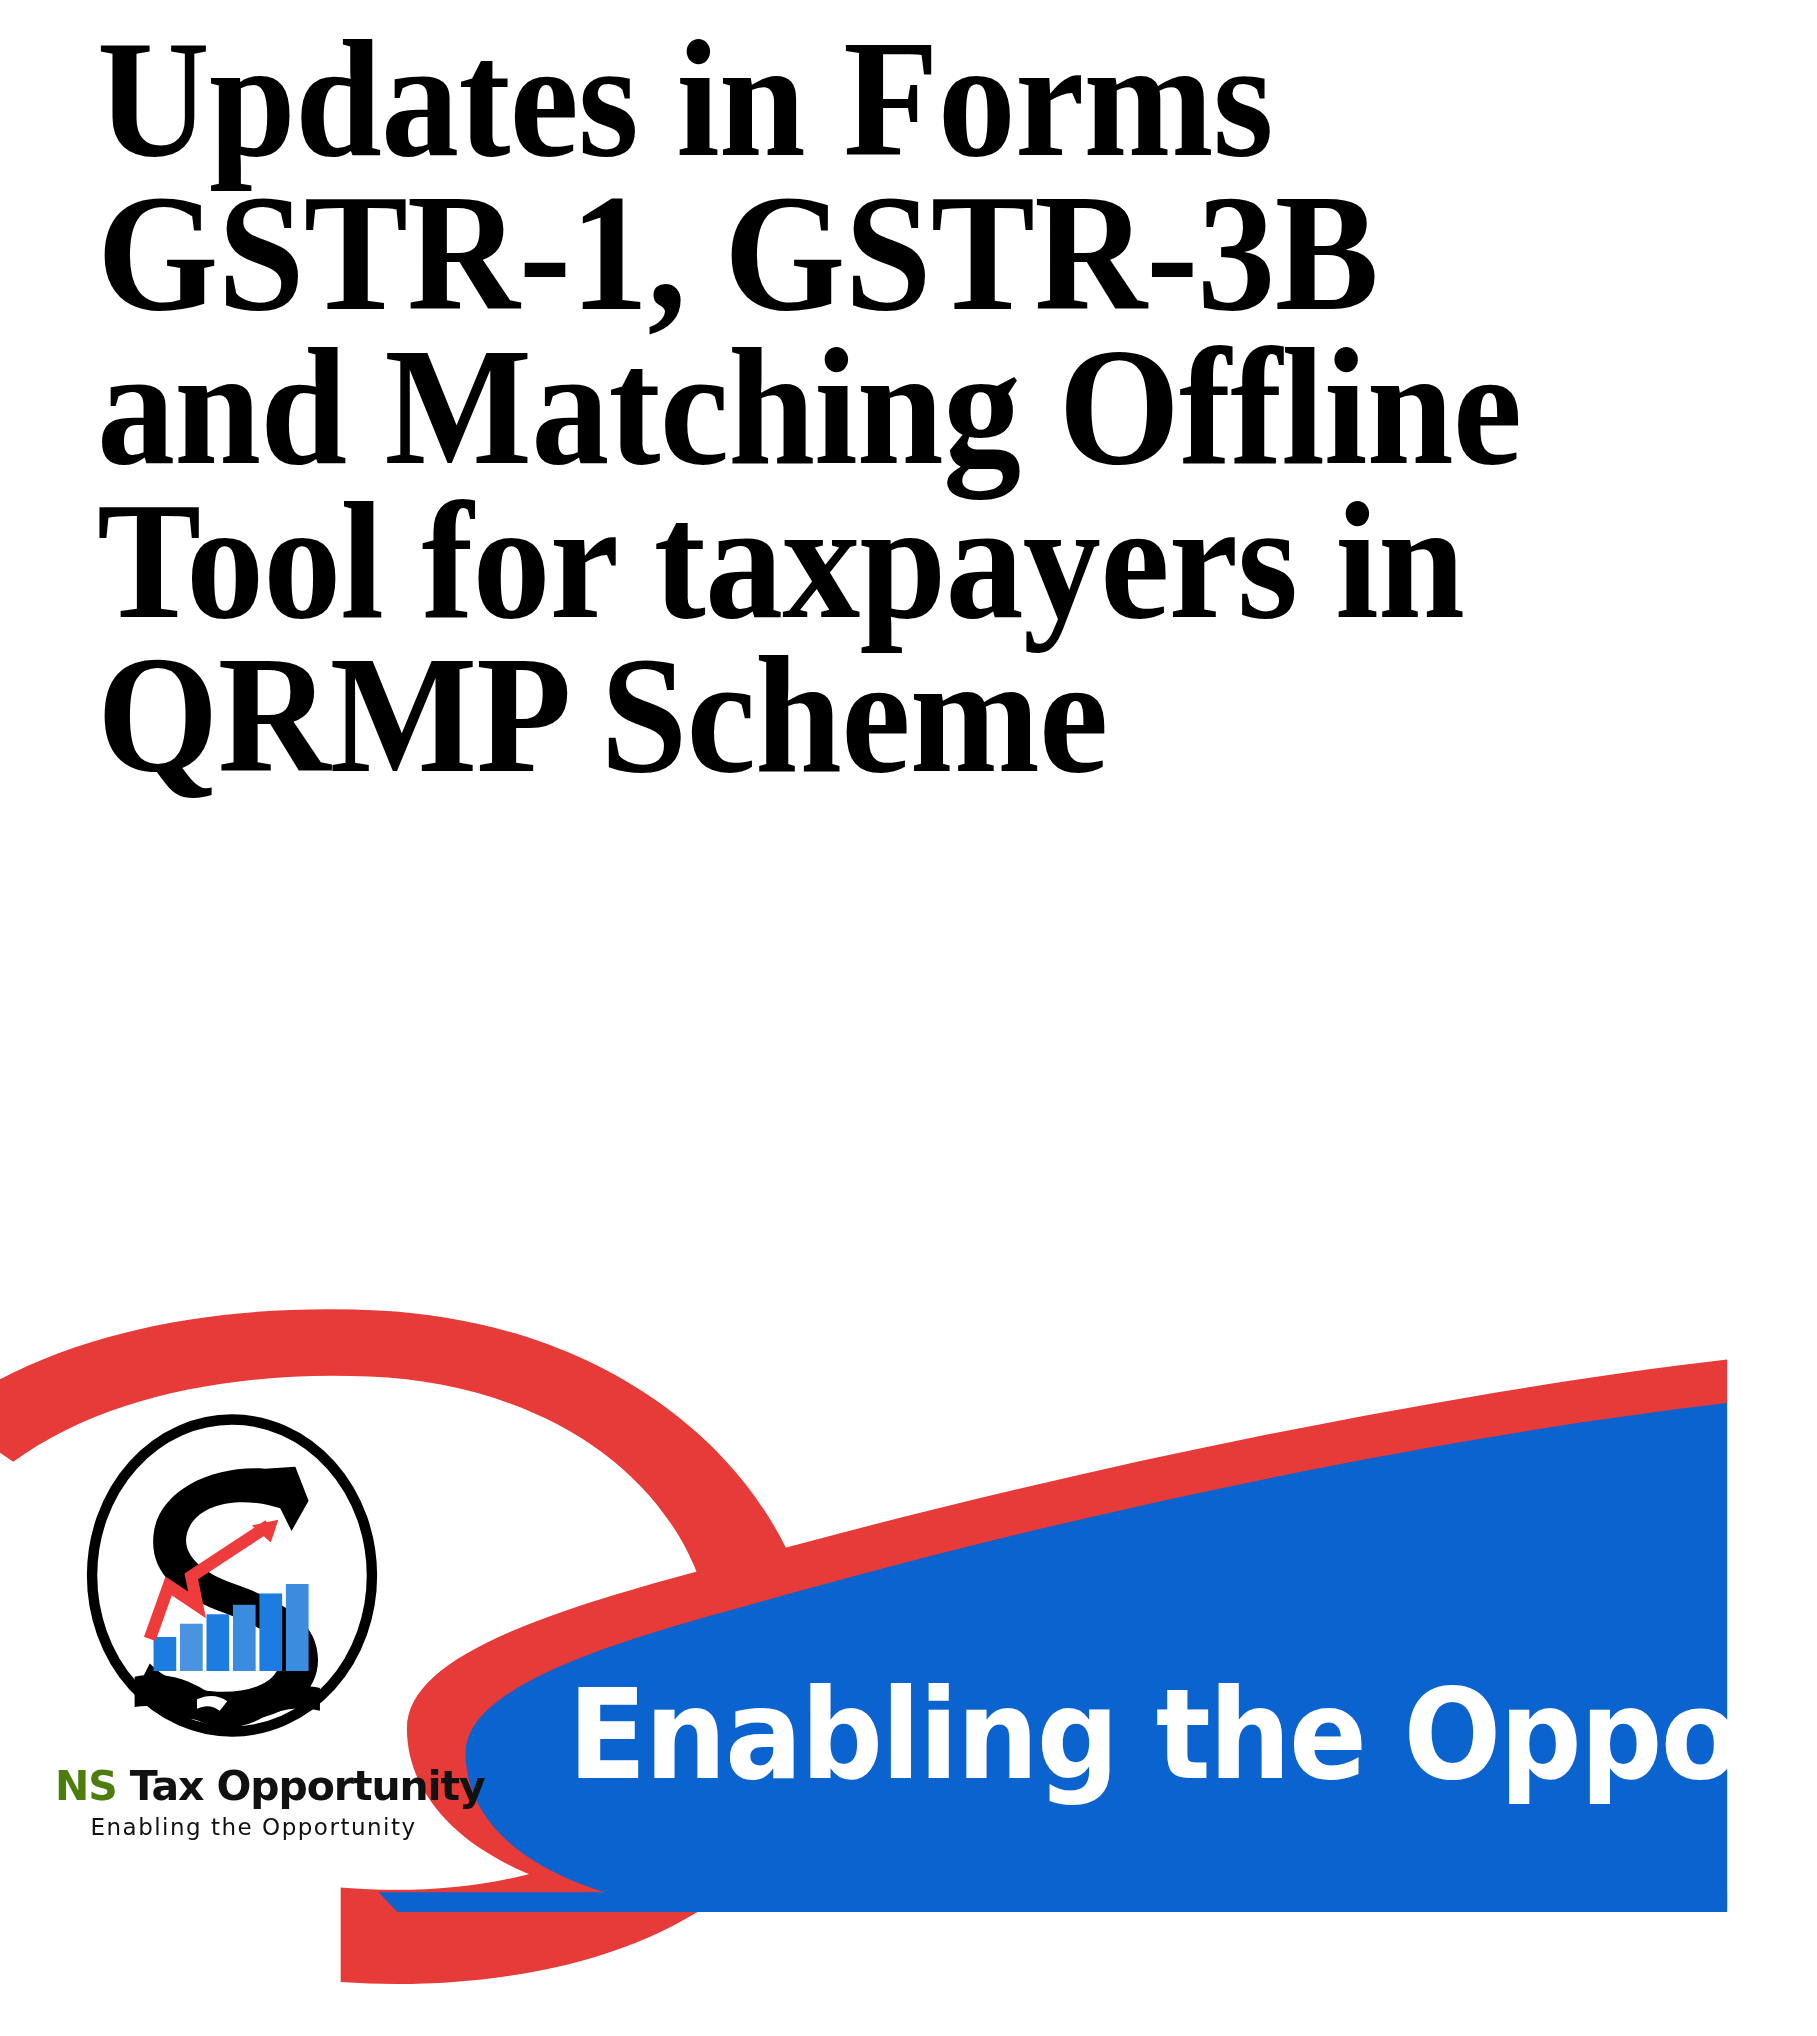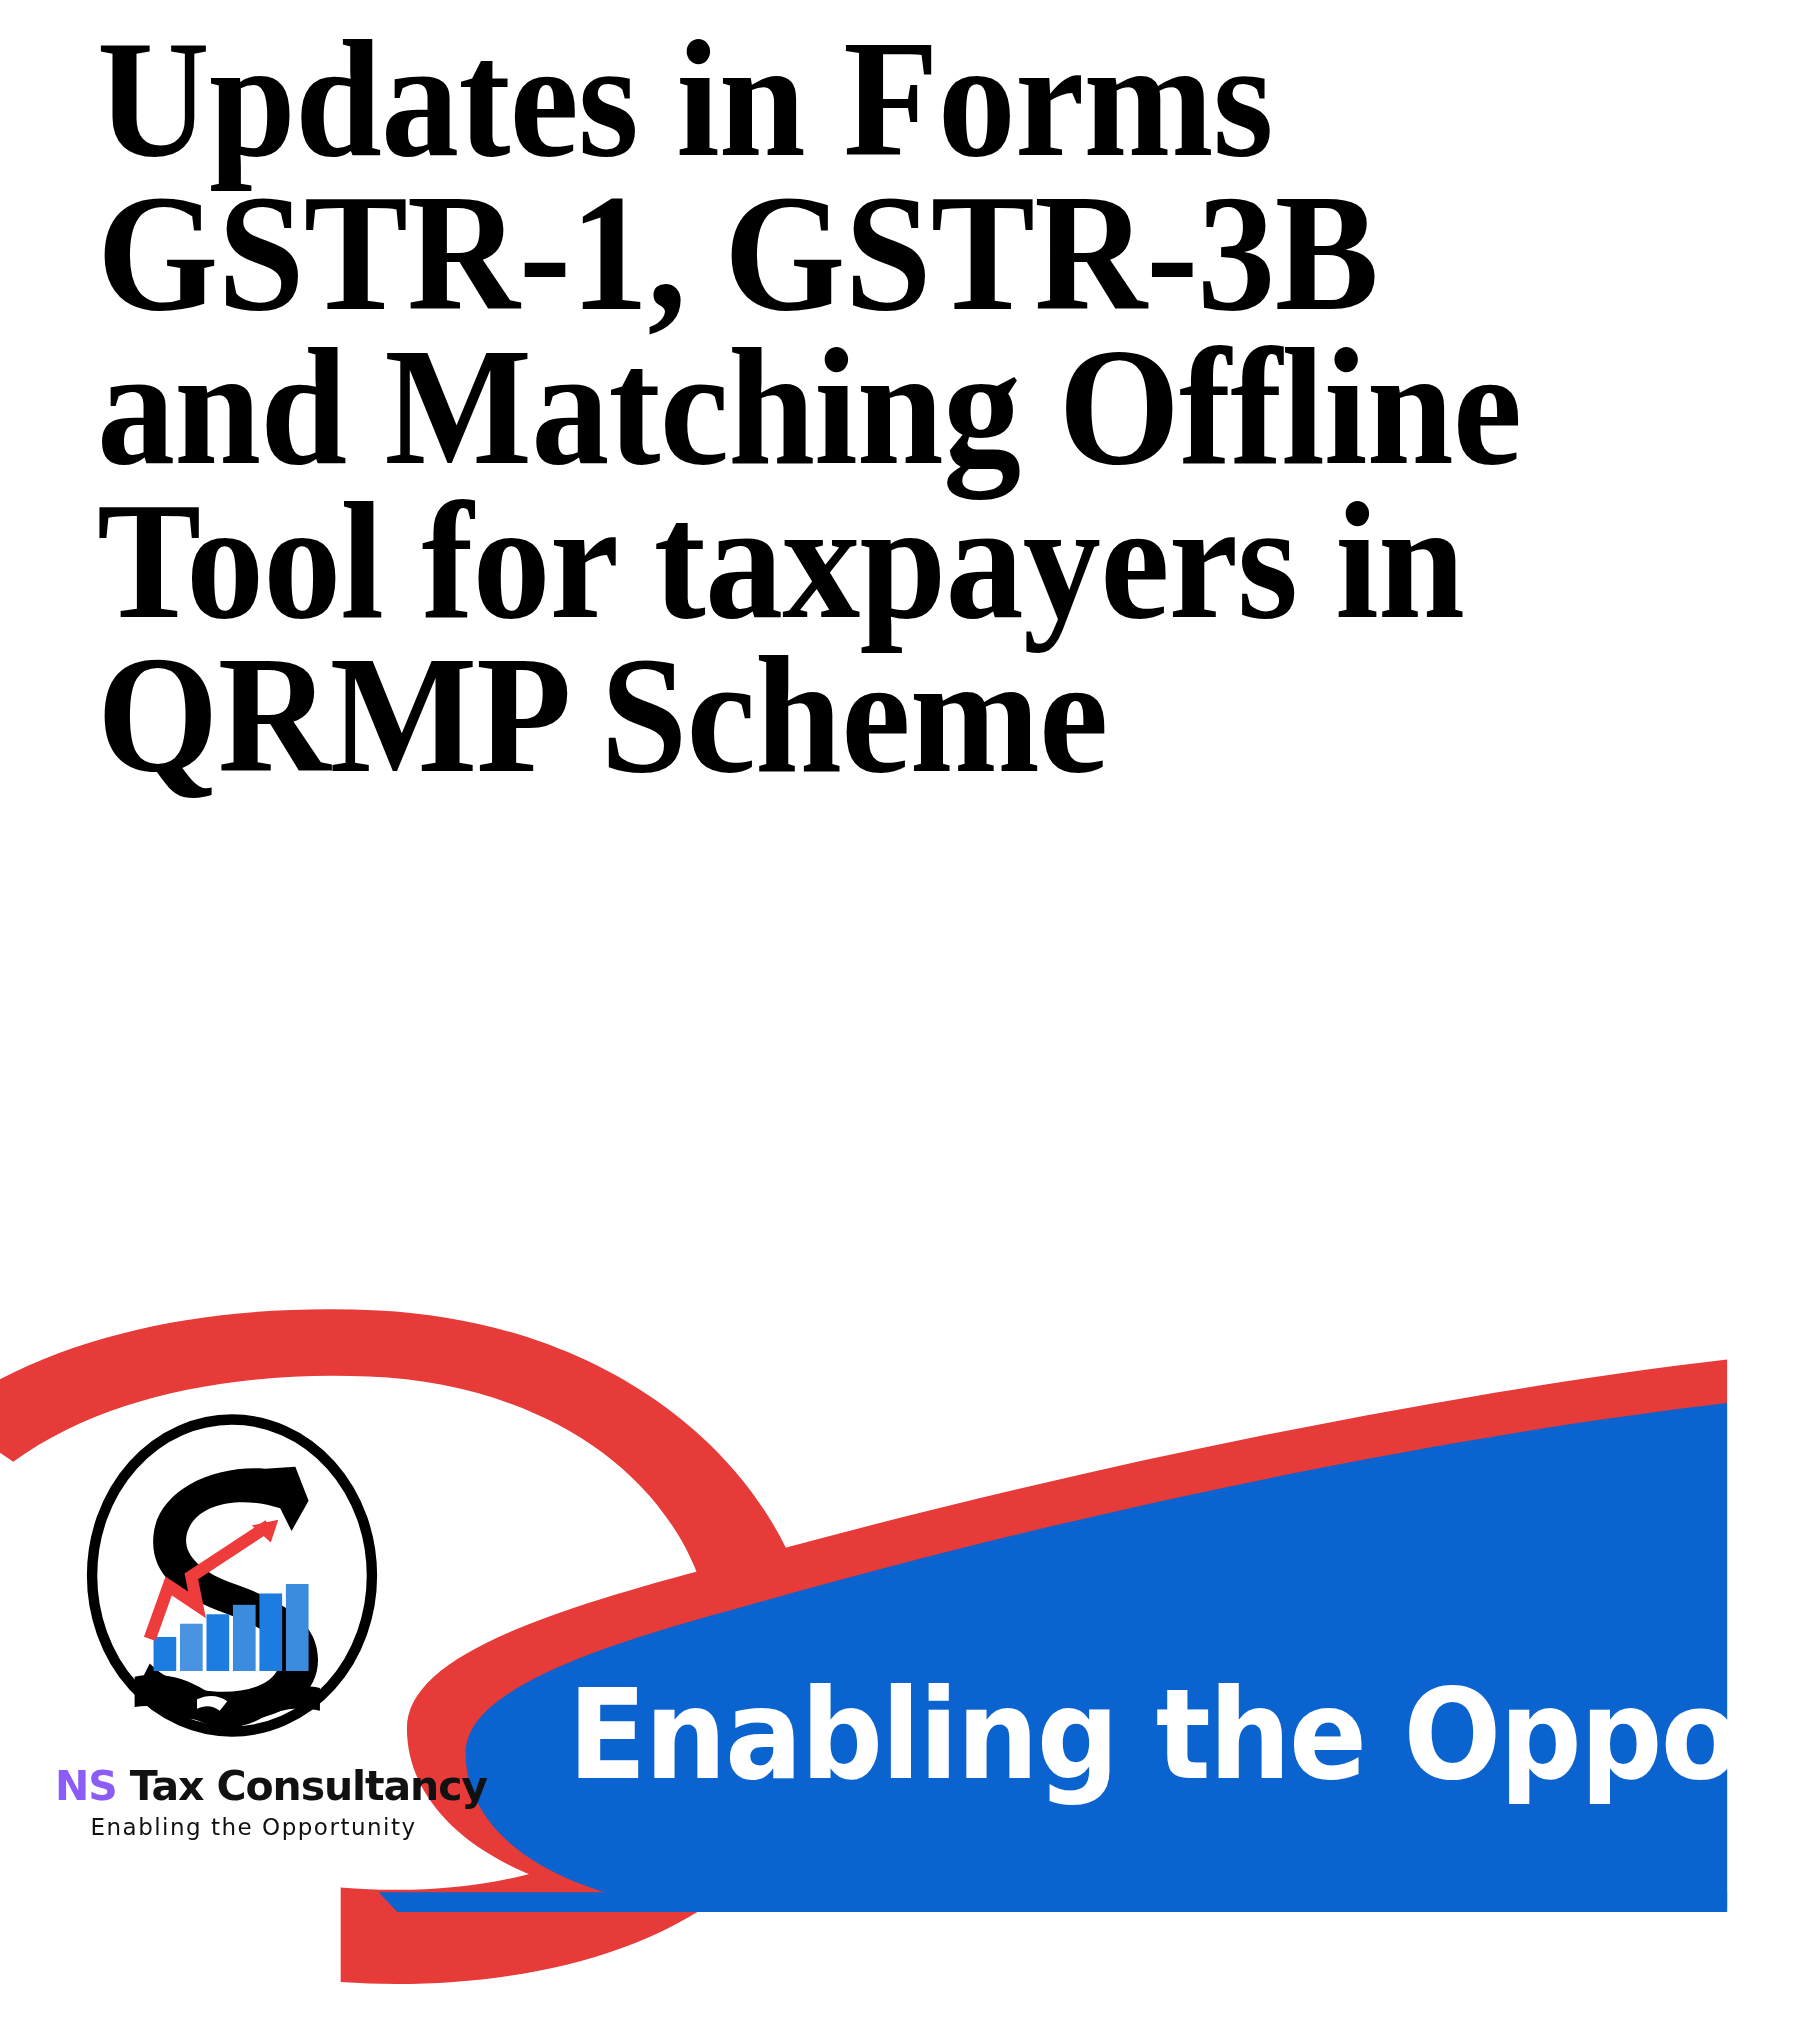--- a/index.html
+++ b/index.html
@@ -74,21 +74,21 @@
     top: 352px;
     width: 397px;
     text-align: center;
     font-family: "DejaVu Sans", sans-serif;
     font-weight: 700;
     font-size: 41px;
     letter-spacing: -1.1px;
     color: #111111;
     white-space: nowrap;
   }
-  #logo-wordmark .ns { color: #8b5cf6; }
+  #logo-wordmark .ns { color: #4d7c0f; }
   #logo-tagline {
     position: absolute;
     left: 0;
     top: 404px;
     width: 397px;
     text-align: center;
     font-family: "DejaVu Sans", sans-serif;
     font-weight: 400;
     font-size: 23px;
     letter-spacing: 1.5px;
@@ -209,21 +209,21 @@
                  L 258 318
                  C 232 312, 210 318, 192 328
                  C 172 338, 148 338, 128 328
                  C 108 318, 86 310, 62 314
                  Z"></path>
         <path d="M 128 306 C 140 300, 152 302, 160 308 L 152 318 C 144 312, 136 312, 128 316 Z" fill="#ffffff"></path>
       </g>
     </svg>
   </div>
   <div id="logo-wordmark">
-    <span class="ns">NS</span><span> Tax Consultancy</span>
+    <span class="ns">NS</span><span> Tax Opportunity</span>
   </div>
   <div id="logo-tagline">Enabling the Opportunity</div>
 </div>
 
 <div id="banner-slogan">
   <span>Enabling the Opportunity</span>
 </div>
 
 
 </body></html>

